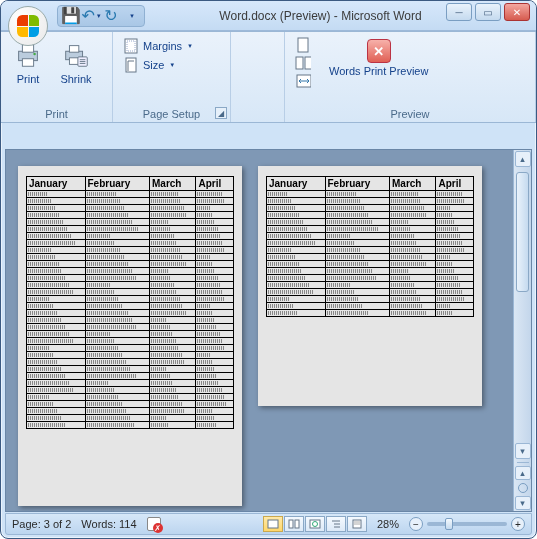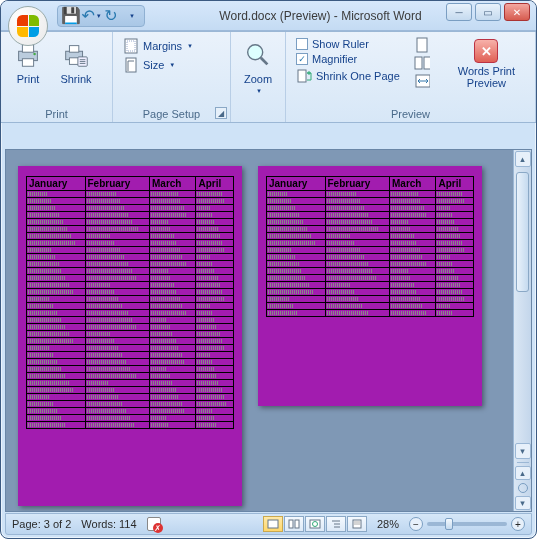--- a/index.html
+++ b/index.html
@@ -149,21 +149,21 @@
     border:1px solid #6a86a6;
   }
   .doc-scroll {
     flex:1;
     background:#7f98b5;
     padding: 16px 12px;
     display:flex; gap:16px;
     overflow:hidden;
   }
   .page {
-    background:#a21caf;
+    background:#e5e5e5;
     box-shadow: 2px 2px 5px rgba(0,0,0,.4);
     width: 224px;
     padding: 10px 8px;
   }
   .page.short { height: 240px; }
   .page.tall { height: 340px; }
   table.doc-table {
     border-collapse: collapse; width:100%;
     font-size: 6px;
   }
@@ -307,57 +307,25 @@
             <span>Size</span>
               <span class="drop-arrow">▾</span>
           </div>
         </div>
       </div>
       <div class="group-title">Page Setup</div>
       <div class="launcher">◢</div>
     </div>
 
     <div class="group" style="min-width:54px;">
-      <div class="group-body">
-        <div class="big-btn">
-          <span class="icon32">
-            <svg width="30" height="30" viewBox="0 0 32 32">
-                <circle cx="13" cy="13" r="8" fill="#dff" stroke="#678" stroke-width="1.5"></circle>
-                <line x1="19" y1="19" x2="26" y2="26" stroke="#678" stroke-width="3"></line>
-              </svg>
-          </span>
-          <span class="lbl">Zoom</span>
-          <span class="drop-arrow">▾</span>
-        </div>
-      </div>
       <div class="group-title"></div>
     </div>
 
     <div class="group" style="flex:1;">
       <div class="group-body">
-        <div class="small-list">
-          <div class="small-btn">
-            <span class="chk"></span>
-            <span>Show Ruler</span>
-          </div>
-          <div class="small-btn">
-            <span class="chk">✓</span>
-            <span>Magnifier</span>
-          </div>
-          <div class="small-btn">
-            <span class="icon16">
-                <svg width="16" height="16">
-                  <rect x="2" y="2" width="8" height="12" fill="#fff" stroke="#678"></rect>
-                  <path d="M11 5 L15 5 L15 12 L11 12" fill="none" stroke="#3a7"></path>
-                  <path d="M13 3 L13 7 M11 5 L15 5" stroke="#3a7"></path>
-                </svg>
-              </span>
-            <span>Shrink One Page</span>
-          </div>
-        </div>
         <div class="prev-icons">
           <span class="icon16">
               <svg width="18" height="16">
                 <rect x="3" y="1" width="10" height="14" fill="#fff" stroke="#678"></rect>
               </svg>
             </span>
           <span class="icon16">
               <svg width="18" height="16">
                 <rect x="1" y="2" width="7" height="12" fill="#fff" stroke="#678"></rect>
                 <rect x="10" y="2" width="7" height="12" fill="#fff" stroke="#678"></rect>

